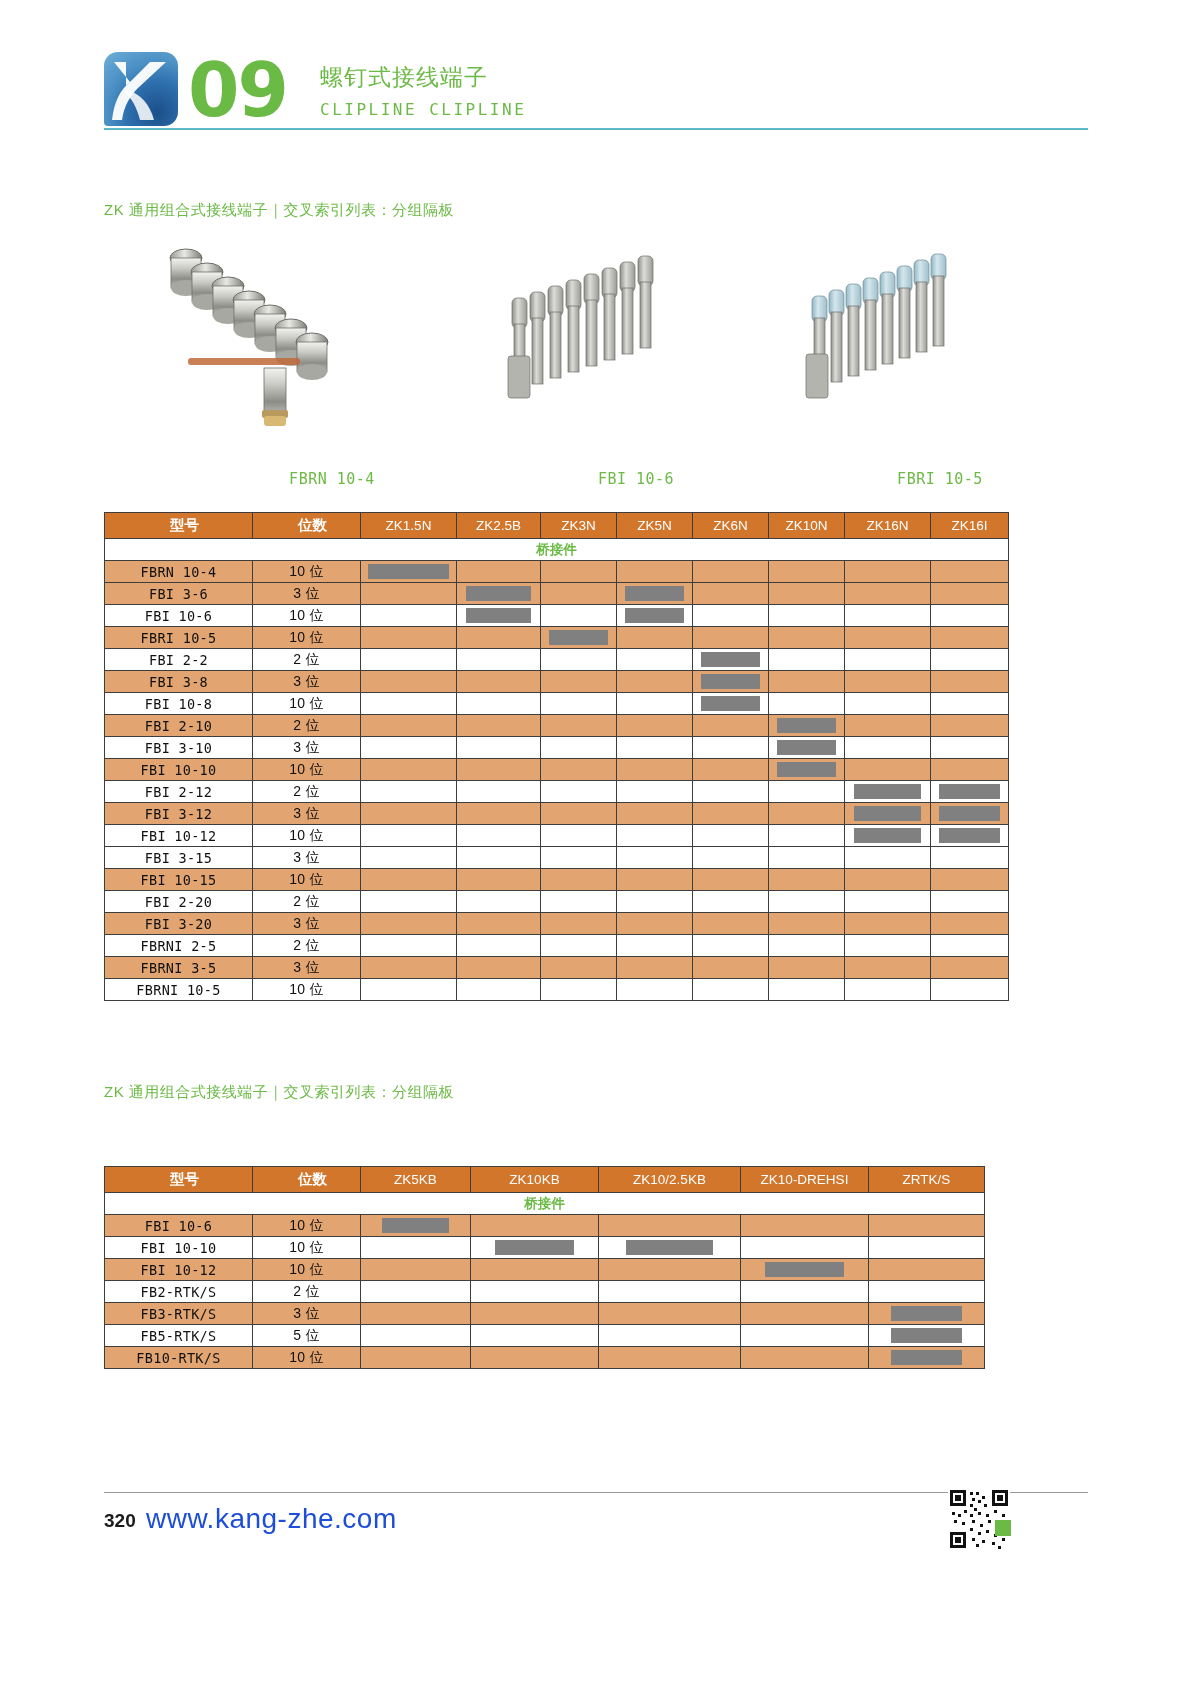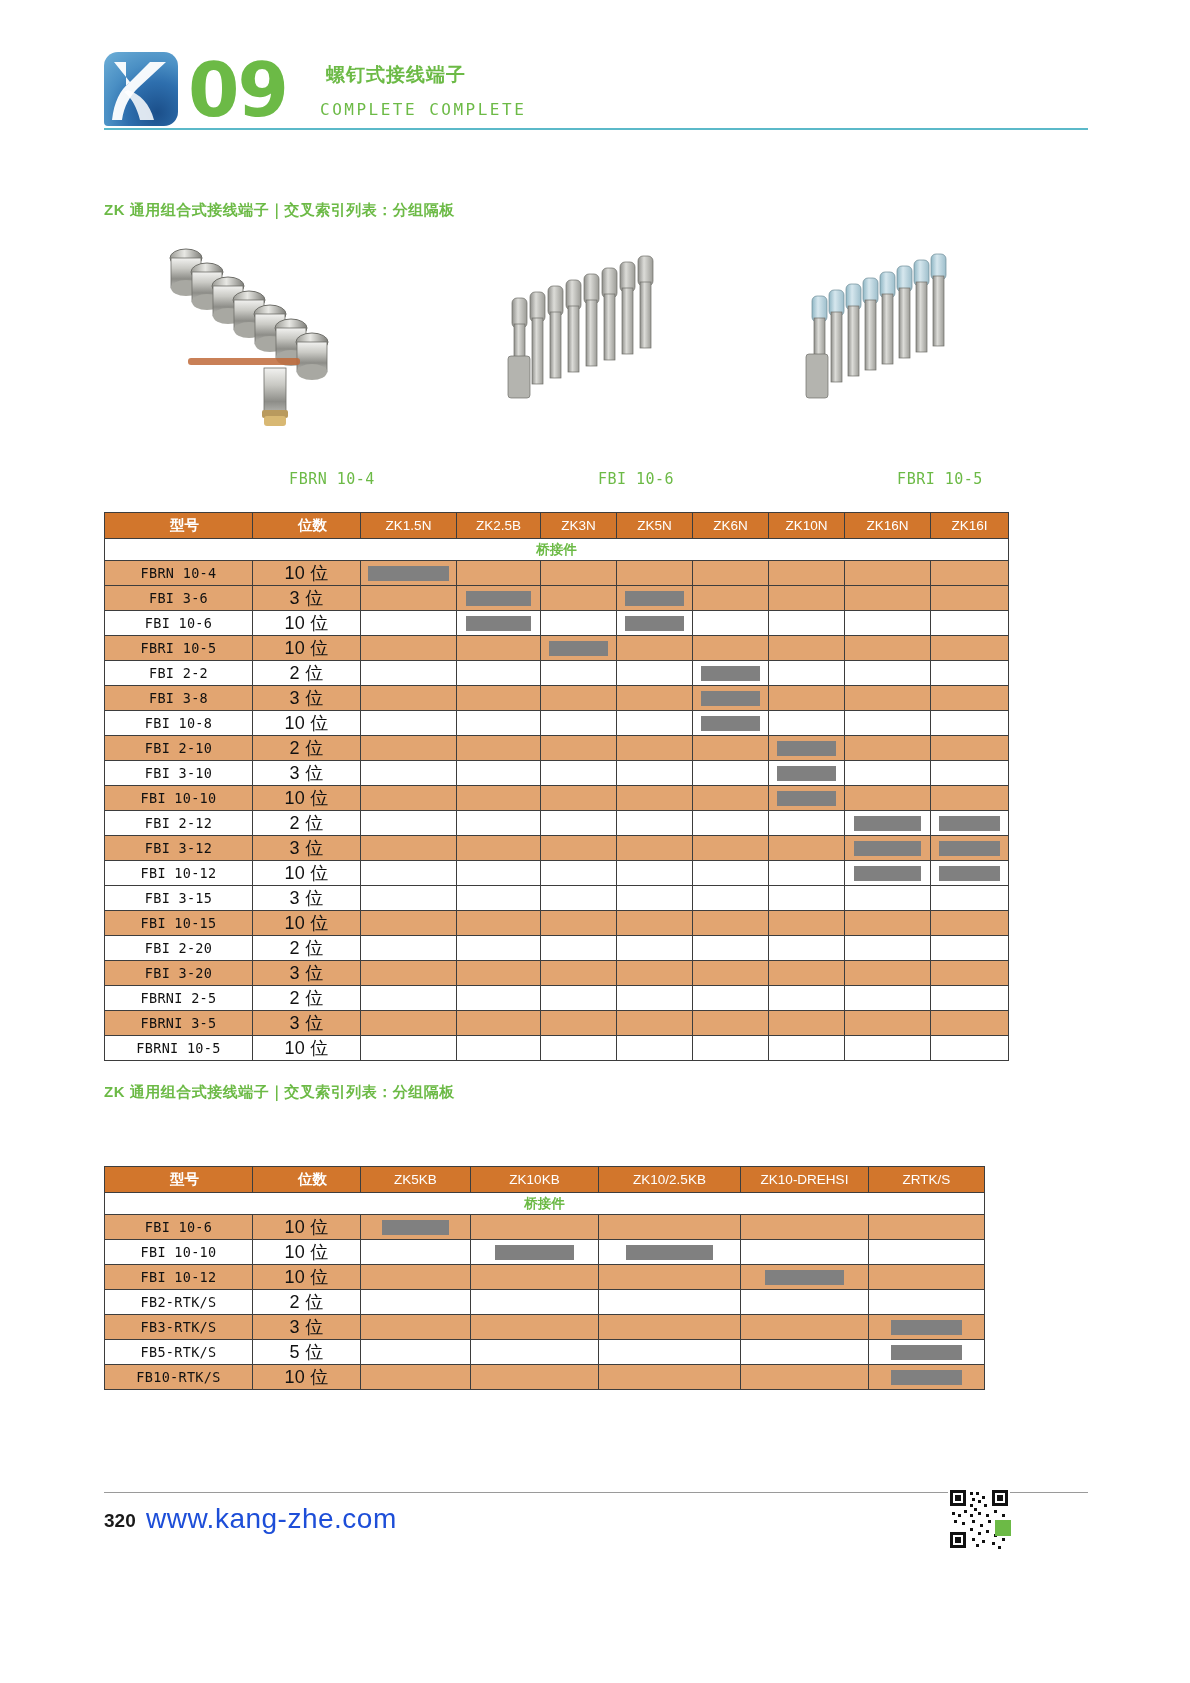--- a/index.html
+++ b/index.html
@@ -27,38 +27,38 @@
     position: absolute; left: 6px; top: 8px;
     width: 62px; height: 62px;
   }
   .logo-num {
     position: absolute; left: 84px; top: -4px;
     font-size: 74px; font-weight: bold; letter-spacing: -2px;
     color: #6cba46; line-height: 84px;
     font-family: "DejaVu Sans", sans-serif;
   }
   .header-cn {
-    position: absolute; left: 222px; top: 10px;
-    font-size: 19px; font-weight: bold; color: #6cba46;
+    position: absolute; left: 216px; top: 10px;
+    font-size: 23px; font-weight: normal; color: #6cba46;
     letter-spacing: 1px;
   }
   .header-en {
     position: absolute; left: 216px; top: 48px;
     font-size: 16px; color: #6cba46; letter-spacing: 2.5px;
     font-family: "DejaVu Sans Mono", monospace;
   }
   .header-rule {
     position: absolute; left: 104px; top: 128px;
     width: 984px; height: 2px; background: #5bb9c9;
   }
 
   
   .section-title {
     position: absolute; left: 104px;
-    font-size: 15px; font-weight: bold; color: #6cba46;
+    font-size: 15px; font-weight: normal; color: #6cba46;
     letter-spacing: 0.5px; white-space: nowrap;
   }
   #sec1 { top: 201px; }
   #sec2 { top: 1083px; }
 
   
   .product-row { position: absolute; left: 104px; top: 238px; width: 984px; height: 290px; }
   .product { position: absolute; width: 328px; height: 290px; }
   .product.p1 { left: 64px; }
   .product.p2 { left: 368px; }
@@ -104,21 +104,21 @@
     height: 24px;
   }
   .r-odd td { background: #e2a571; }
   .r-even td { background: #ffffff; }
   td.label, td.pos {
     font-family: "DejaVu Sans Mono", monospace;
     font-size: 13.5px;
     color: #111;
     letter-spacing: 0.3px;
   }
-  td.pos { font-family: "Liberation Sans", sans-serif; font-size: 18px; }
+  td.pos { font-family: "Liberation Sans", sans-serif; font-size: 14px; }
 
   .bar {
     display: block;
     height: 15px;
     background: #808080;
     margin: 0 auto;
   }
   .bar.w-full { width: 86%; }
   .bar.w-mid  { width: 78%; }
   .bar.w-sm   { width: 62%; }
@@ -150,21 +150,21 @@
 
 <div class="page-header">
   <div class="logo-mark">
     <svg class="swoosh" viewBox="0 0 62 62">
       <path d="M4 2 L16 2 L16 26 L40 2 L56 2 L28 28 C20 36 14 46 12 60 L2 60 C4 42 10 30 20 22 Z" fill="#ffffff" opacity="0.95"></path>
       <path d="M18 30 C30 34 40 44 44 60 L30 60 C27 48 22 38 14 32 Z" fill="#ffffff" opacity="0.85"></path>
     </svg>
   </div>
   <div class="logo-num">09</div>
   <div class="header-cn">螺钉式接线端子</div>
-  <div class="header-en">COMPLETE  COMPLETE</div>
+  <div class="header-en">CLIPLINE  CLIPLINE</div>
 </div>
 <div class="header-rule"></div>
 
 <div class="section-title" id="sec1">ZK 通用组合式接线端子｜交叉索引列表：分组隔板</div>
 
 <div class="product-row">
 
   <div class="product p1">
     <svg class="prod-canvas" viewBox="0 0 328 248">
       <defs>

